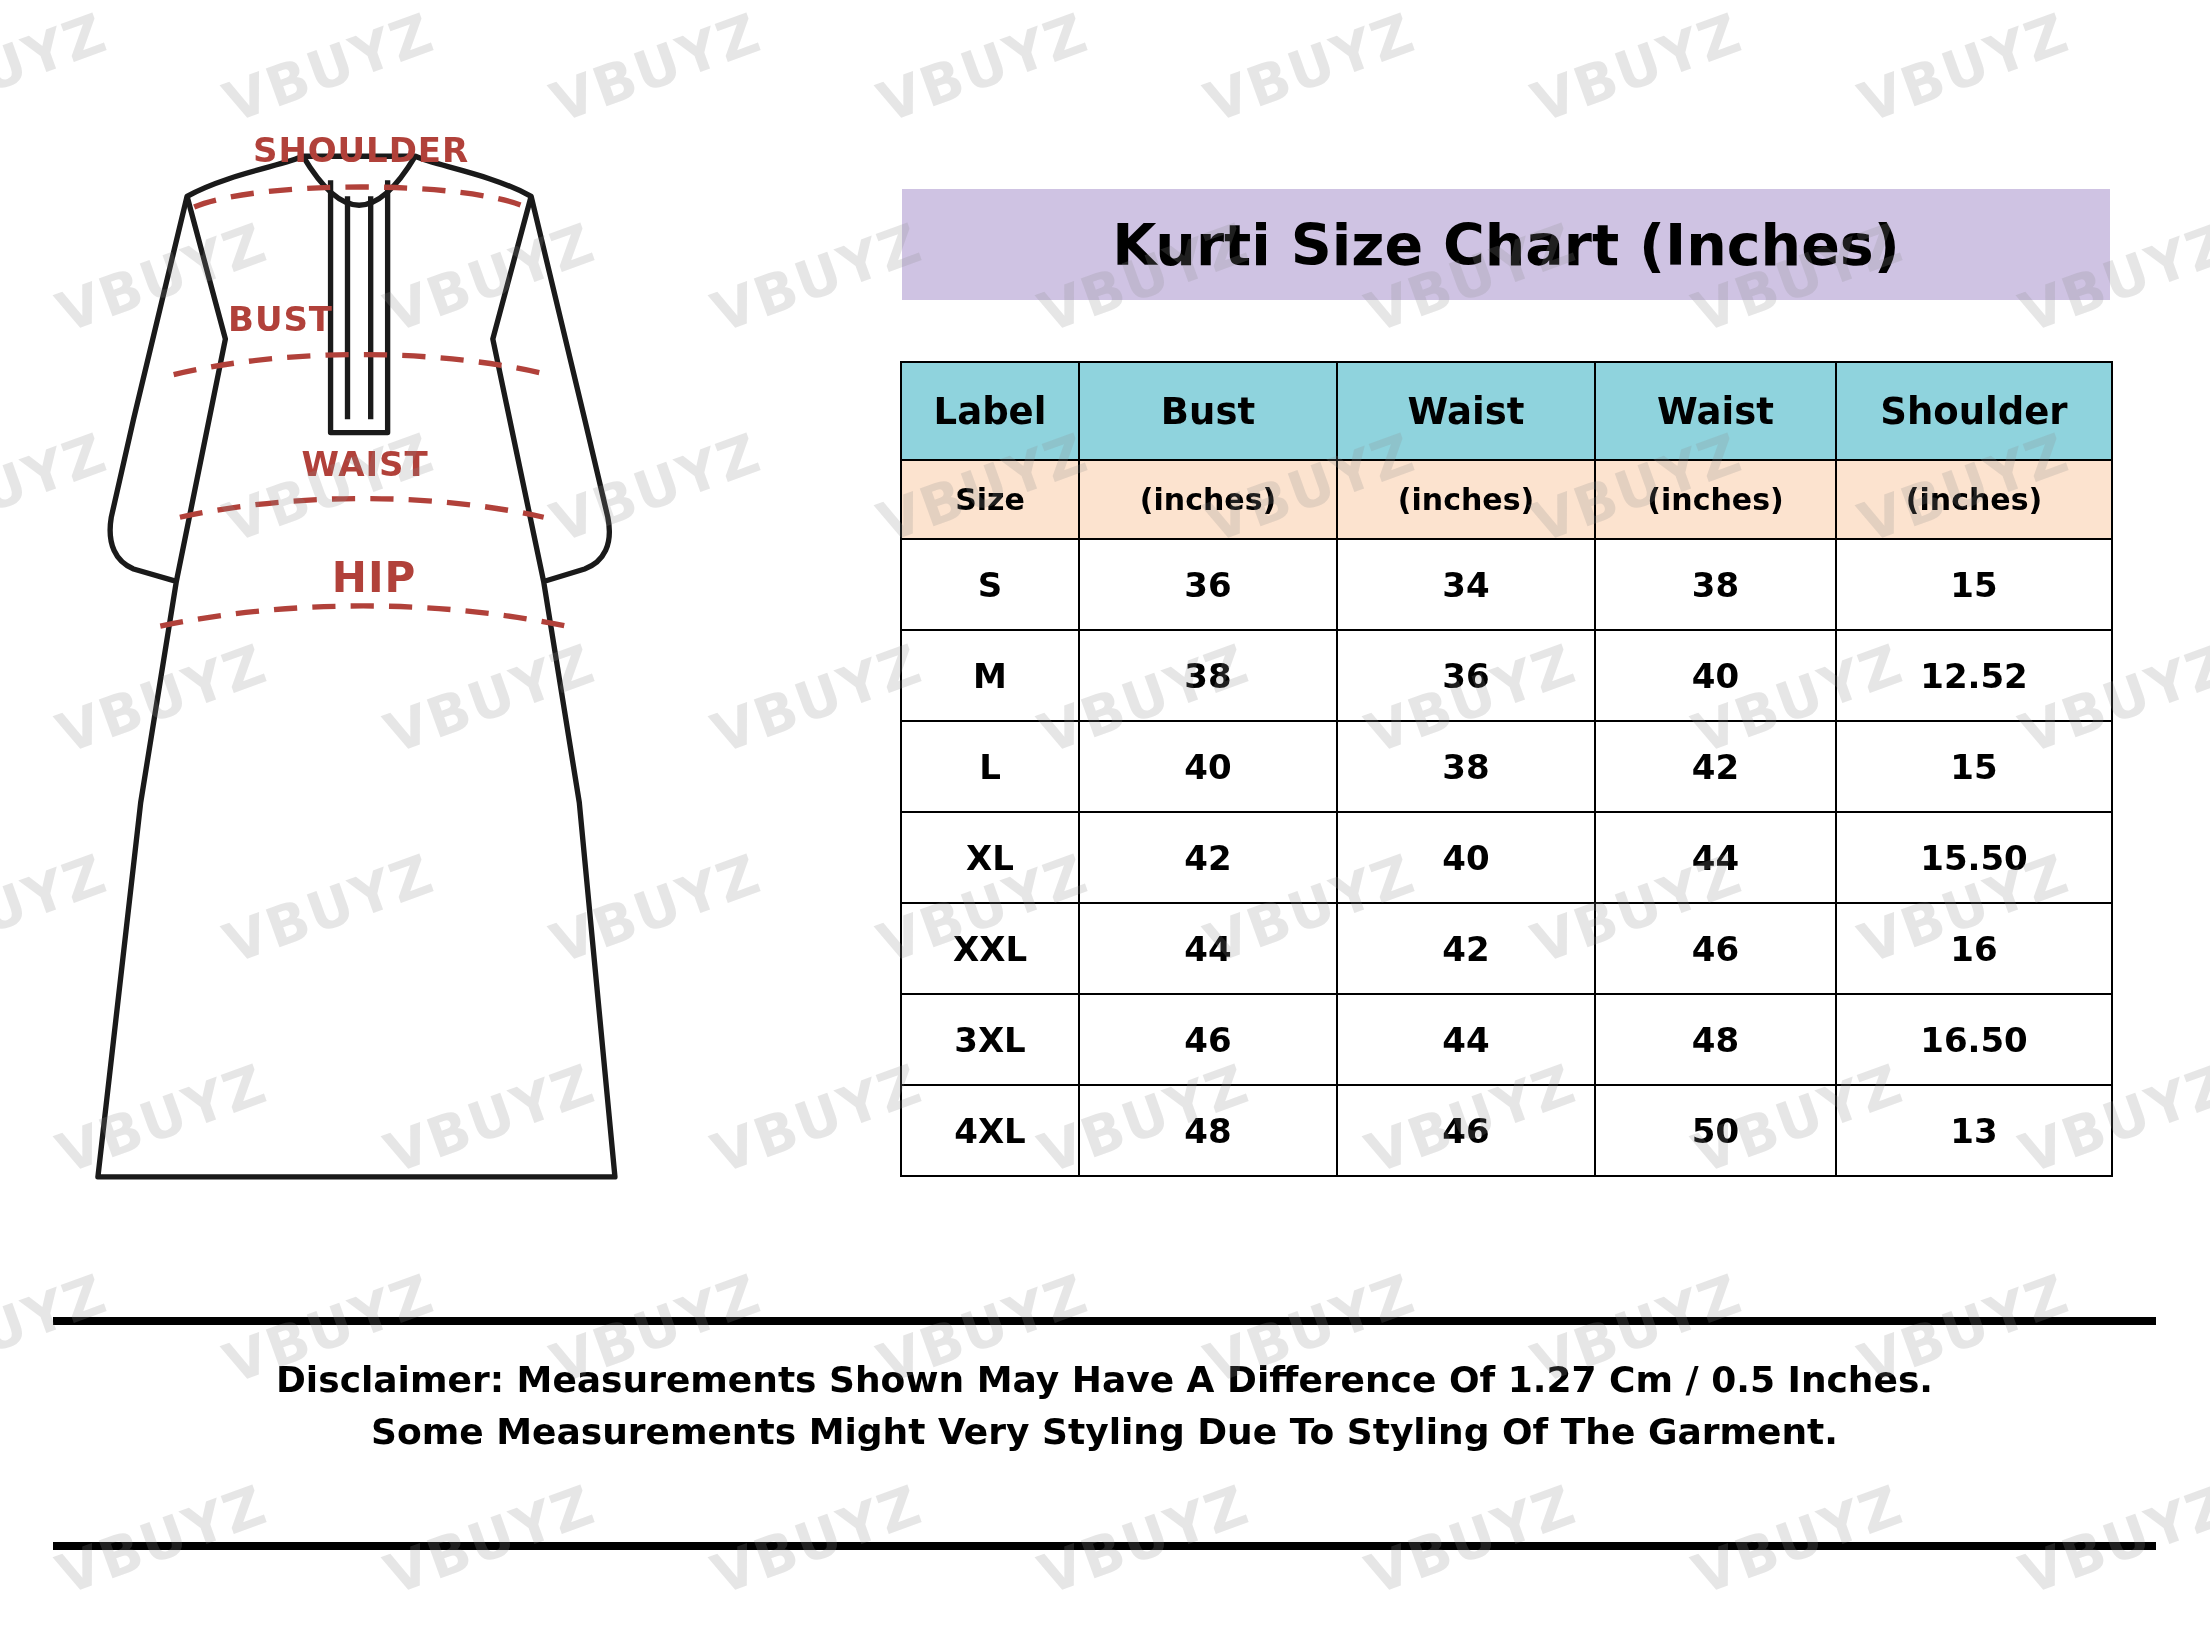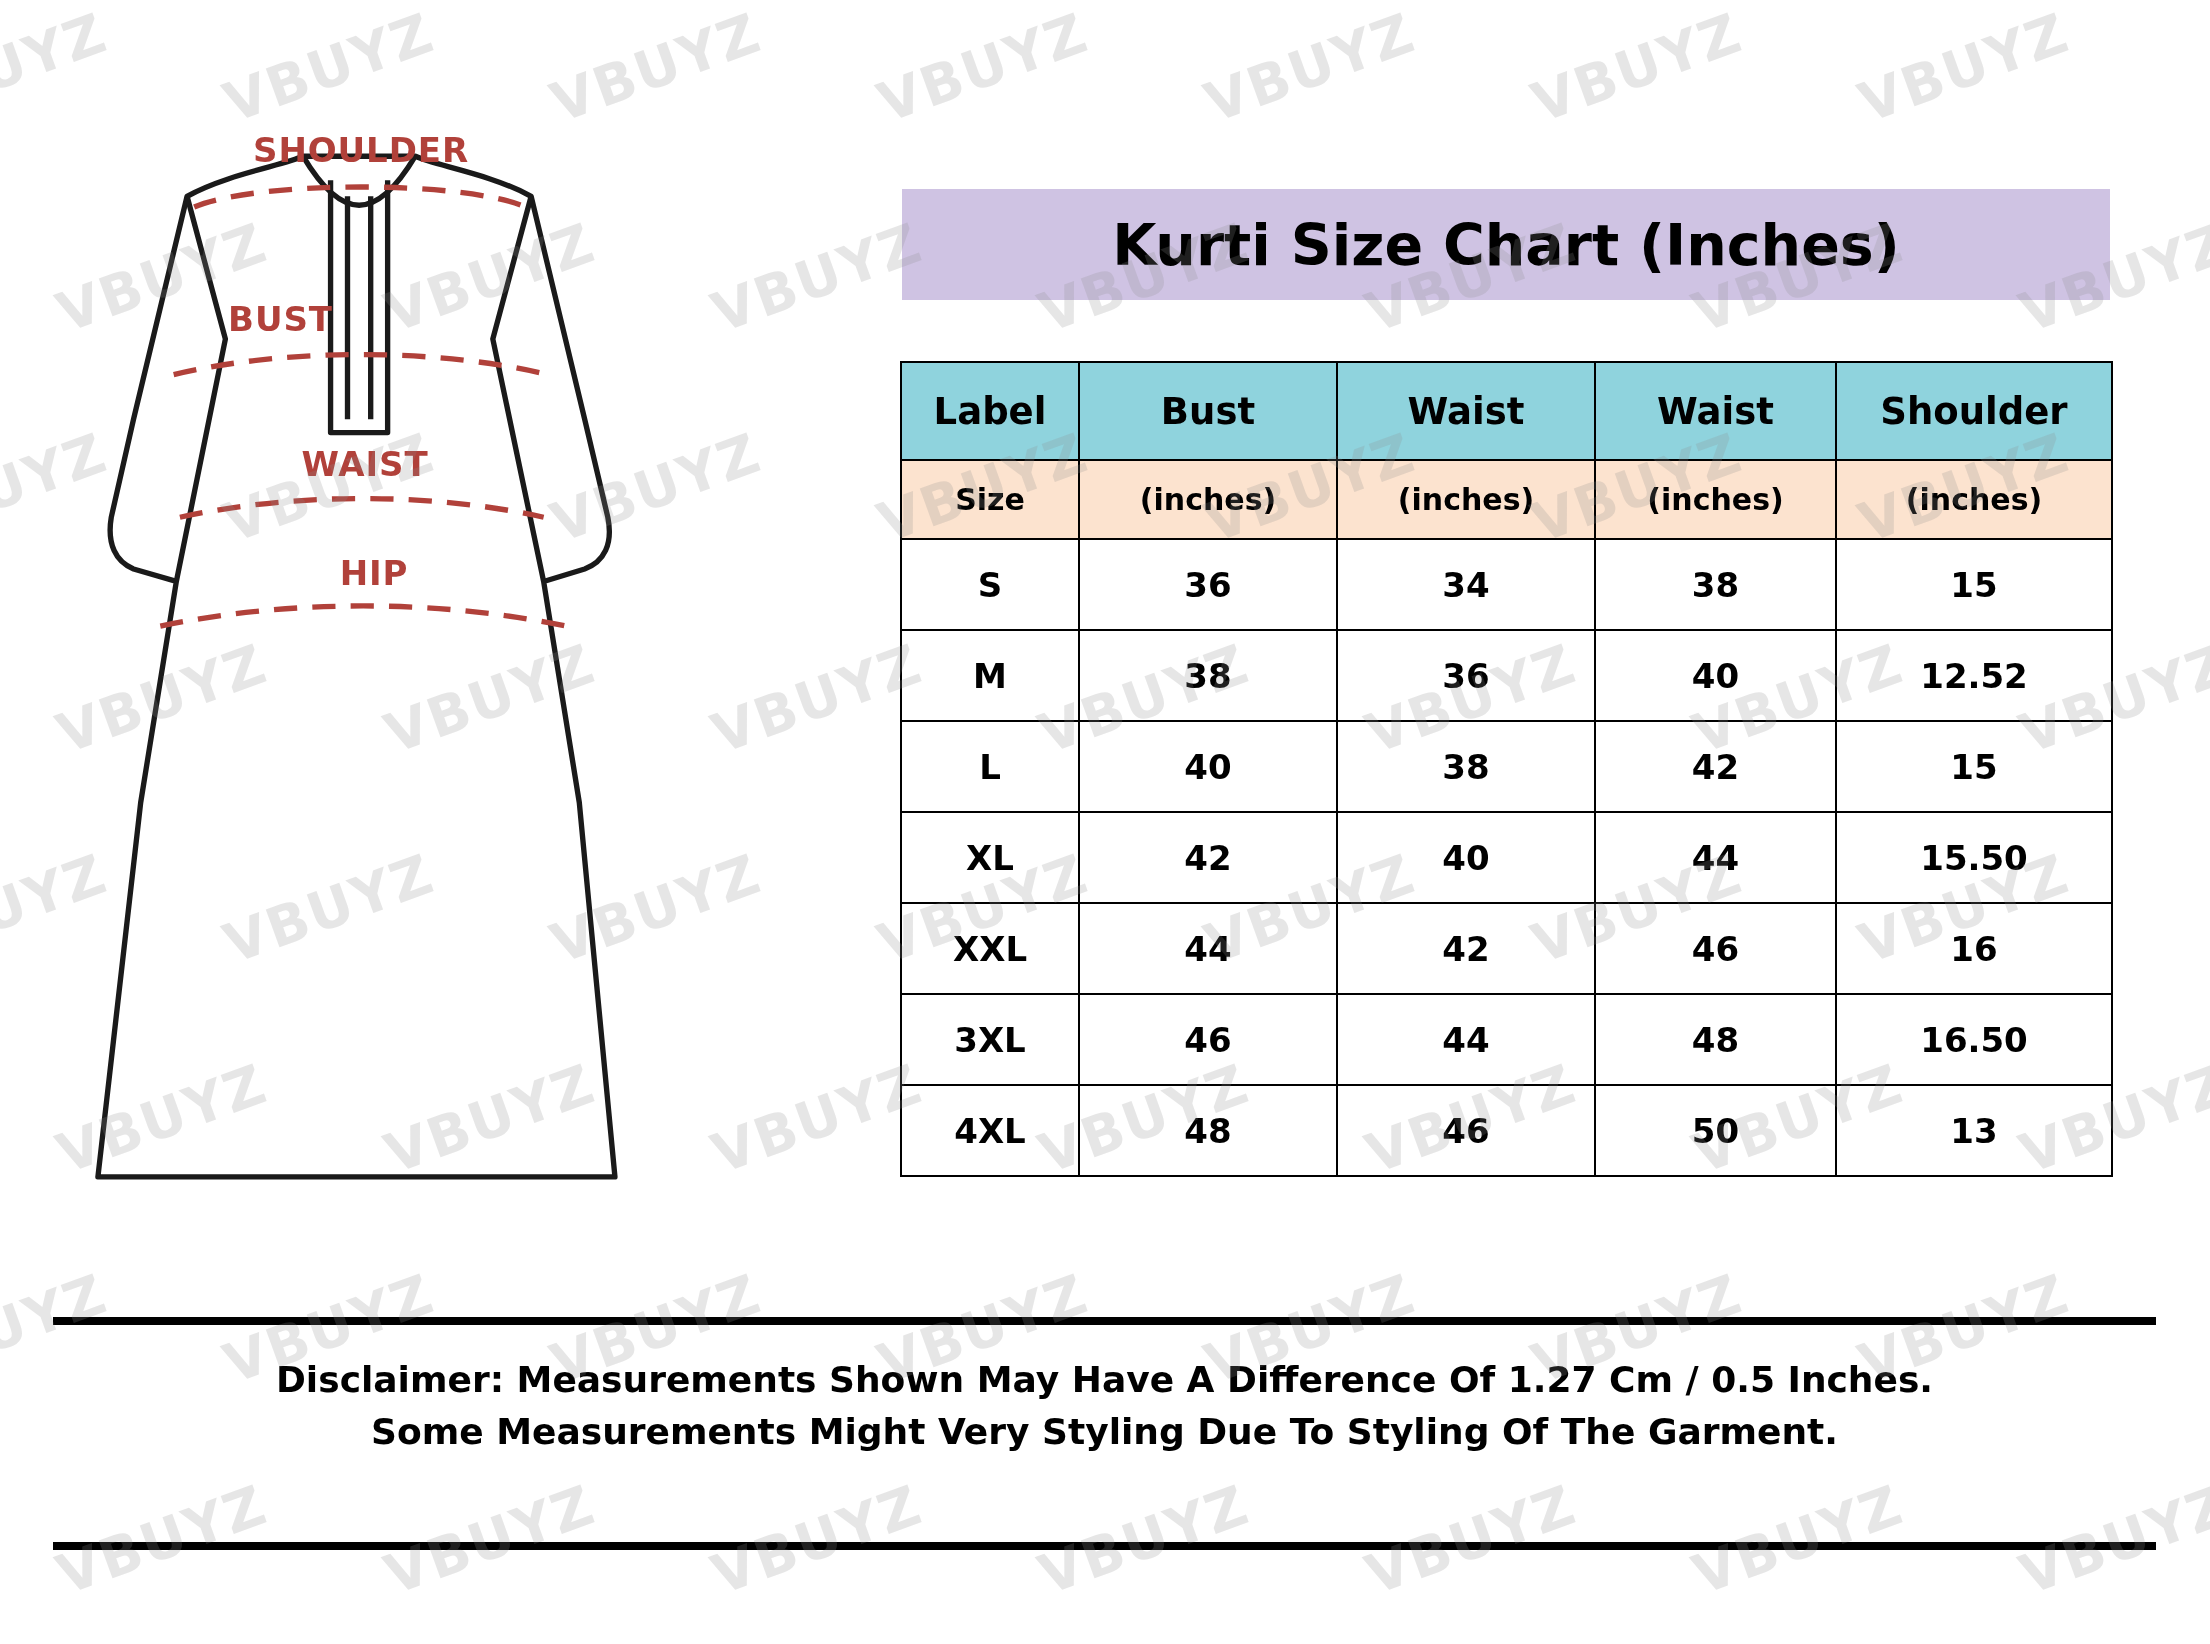--- a/index.html
+++ b/index.html
@@ -194,21 +194,21 @@
     <div style="position:absolute; left:134px; top:4.5px; width:294px; text-align:center;
                 font-size:34px; font-weight:700; color:#b1413a; letter-spacing:0.9px;">SHOULDER</div>
 
     <div style="position:absolute; left:98px; top:174px; width:205px; text-align:center;
                 font-size:34px; font-weight:700; color:#b1413a; letter-spacing:0.9px;">BUST</div>
 
     <div style="position:absolute; left:178px; top:319px; width:214px; text-align:center;
                 font-size:34px; font-weight:700; color:#b1413a; letter-spacing:0.9px;">WAIST</div>
 
     <div style="position:absolute; left:214px; top:428px; width:160px; text-align:center;
-                font-size:34px; font-weight:700; color:#b1413a; letter-spacing:0.9px;">HIP</div>
+                font-size:42px; font-weight:700; color:#b1413a; letter-spacing:0.9px;">HIP</div>
   </div>
 
   <div id="chart-block">
 
     <div id="chart-title">Kurti Size Chart (Inches)</div>
 
     <table id="size-table">
       <colgroup>
         <col class="c0">
           <col class="c1">

